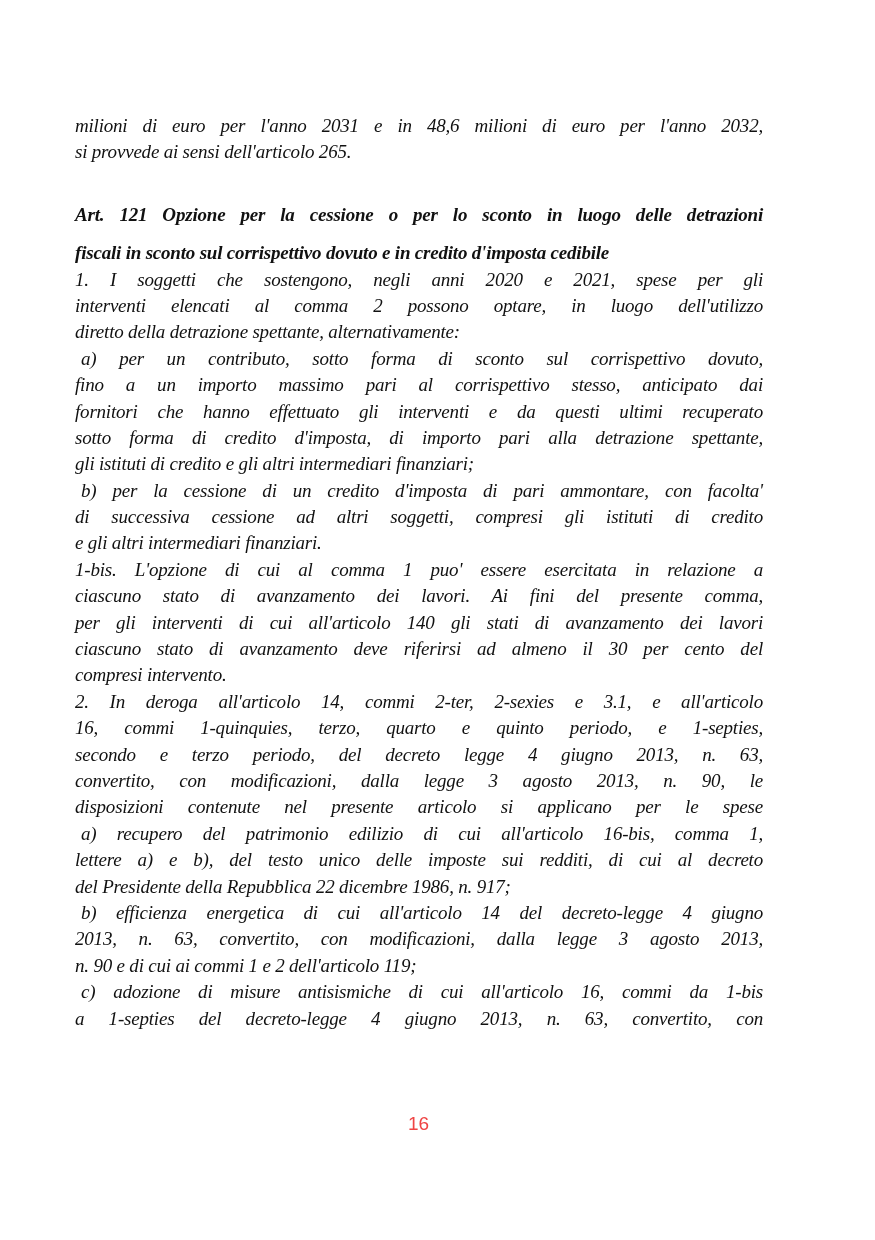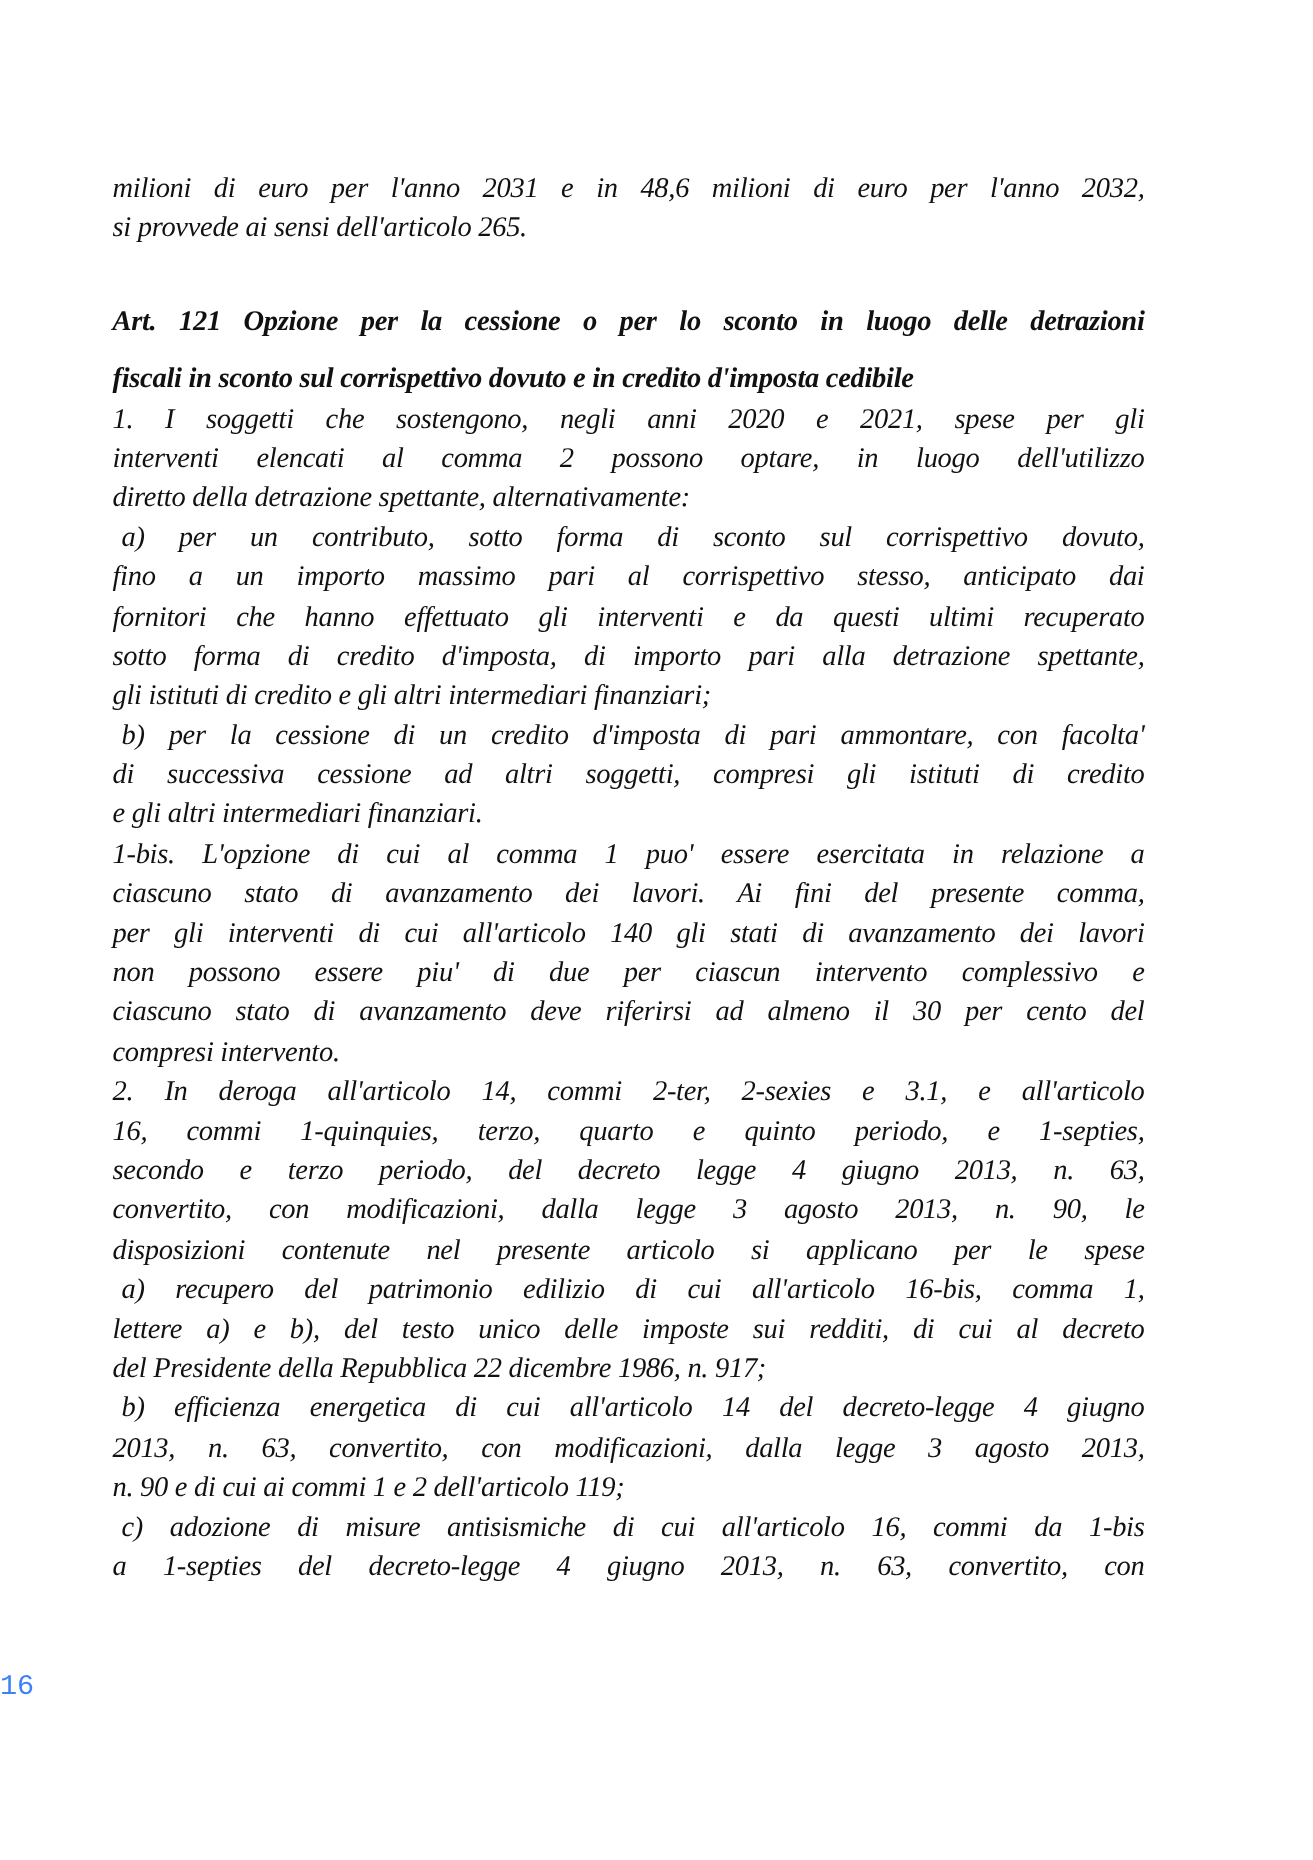--- a/index.html
+++ b/index.html
@@ -43,23 +43,24 @@
       margin-top: 12px;
     }
     .gap {
       height: 24px;
     }
     .page-number {
       position: absolute;
       left: 0;
       width: 837px;
       top: 1113px;
-      font-family: Liberation Mono, monospace;
+      text-align: center;
+      font-family: Liberation Sans, sans-serif;
       font-size: 19px;
-      color: #3b82f6;
+      color: #ef4444;
     }
   </style>
 </head>
 <body>
 
 <div class="page">
 
   <div>
     <span class="line">milioni di euro  per  l'anno 2031 e in 48,6 milioni di euro per l'anno 2032,</span>
     <span class="line last">si provvede ai  sensi dell'articolo 265.</span>
@@ -89,21 +90,20 @@
   <div>
     <span class="line indent">b) per la cessione di un credito d'imposta di pari ammontare, con facolta'</span>
     <span class="line">di successiva  cessione  ad  altri  soggetti,  compresi  gli istituti di credito</span>
     <span class="line last">e gli altri intermediari finanziari.</span>
   </div>
 
   <div>
     <span class="line">1-bis. L'opzione di cui al comma  1  puo' essere  esercitata  in relazione a</span>
     <span class="line">ciascuno stato di avanzamento dei  lavori.  Ai  fini  del presente comma,</span>
     <span class="line">per gli interventi di cui all'articolo 140 gli  stati di avanzamento dei lavori</span>
-    <span class="line">non possono essere piu' di due per  ciascun intervento complessivo e</span>
     <span class="line">ciascuno stato di avanzamento deve riferirsi ad almeno il 30 per cento del</span>
     <span class="line last">compresi intervento.</span>
   </div>
 
   <div>
     <span class="line">2. In deroga all'articolo  14,  commi  2-ter,  2-sexies  e  3.1,  e all'articolo</span>
     <span class="line">16,  commi  1-quinquies,  terzo,  quarto  e  quinto  periodo,  e  1-septies,</span>
     <span class="line">secondo  e  terzo  periodo,  del  decreto  legge  4  giugno   2013,  n.  63,</span>
     <span class="line">convertito,  con  modificazioni,  dalla  legge  3  agosto   2013,   n.  90,  le</span>
     <span class="line">disposizioni  contenute  nel  presente  articolo  si  applicano   per  le  spese</span>

